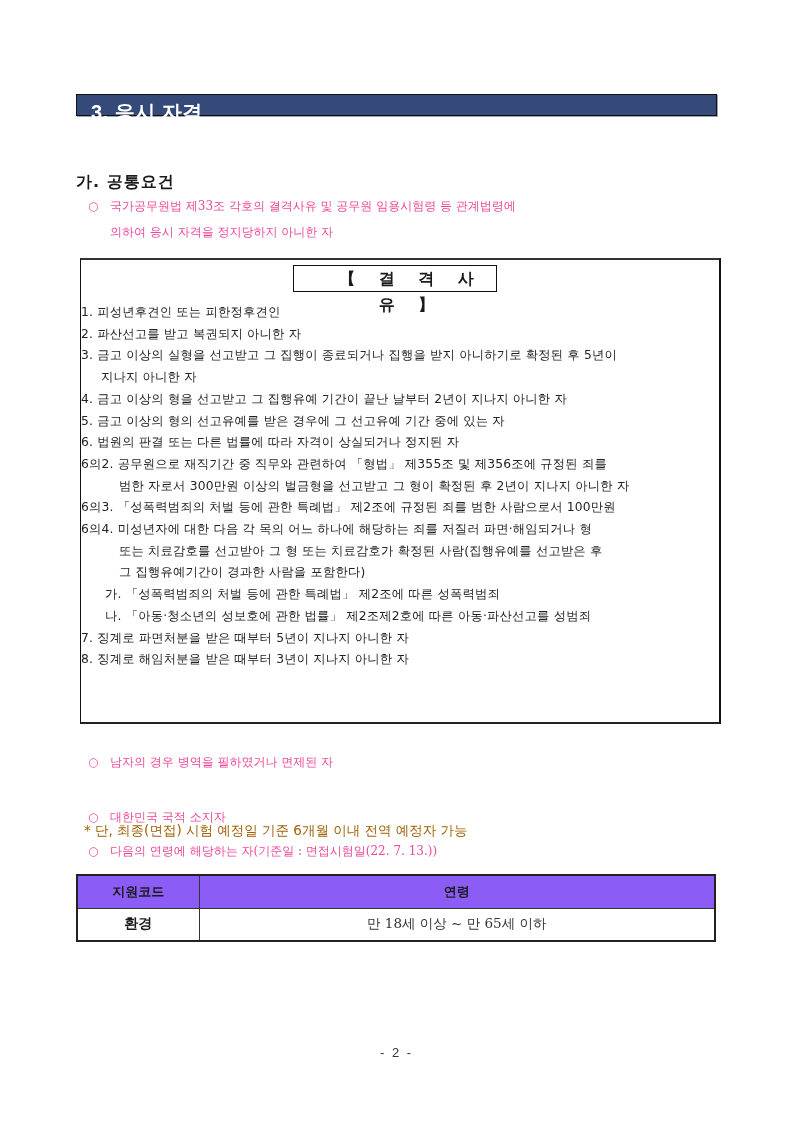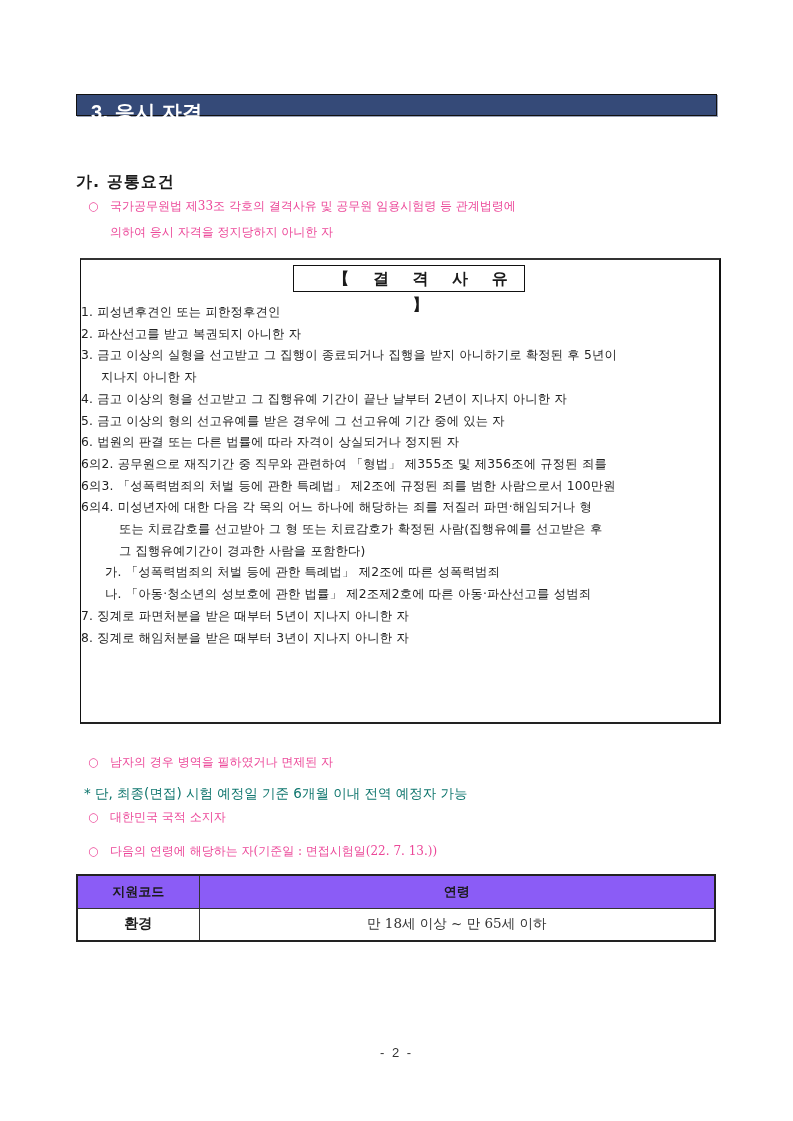--- a/index.html
+++ b/index.html
@@ -25,38 +25,38 @@
       font-family: "DejaVu Serif", serif; font-size: 12px; line-height: 26px; color: #ec4899;
     }
     .bullet-para .mark { display: inline-block; width: 22px; }
     .bullet-para .cont { padding-left: 22px; display: block; }
 
     .reasons-box {
       position: absolute; left: 80px; top: 258px; width: 641px; height: 466px;
       border-top: 2px solid #333; border-left: 1px solid #111; border-right: 2px solid #111; border-bottom: 2px solid #222;
     }
     .reasons-title {
-      position: absolute; left: 212px; top: 5px; width: 232px; height: 27px;
+      position: absolute; left: 212px; top: 5px; width: 204px; height: 27px;
       border: 1px solid #111; text-align: center; font-weight: bold; font-size: 16px; line-height: 26px; letter-spacing: 9px;
       font-family: "DejaVu Sans", sans-serif;
       padding-left: 32px;
     }
     .reasons-list {
       position: absolute; left: 0; top: 42px; width: 100%;
       font-family: "DejaVu Sans", sans-serif; font-size: 12.3px; line-height: 21.7px; color: #222;
     }
     .reasons-list .line { white-space: nowrap; letter-spacing: 0.2px; }
     .reasons-list .ind1 { padding-left: 20px; }
     .reasons-list .ind2 { padding-left: 38px; }
     .reasons-list .ind3 { padding-left: 56px; }
     .reasons-list .sub { padding-left: 24px; }
 
     .note {
-      position: absolute; left: 84px; top: 785px;
-      font-family: "DejaVu Sans", sans-serif; font-size: 13.5px; color: #0f766e;
+      position: absolute; left: 84px; top: 822px;
+      font-family: "DejaVu Sans", sans-serif; font-size: 13.5px; color: #a16207;
     }
 
     .age-table {
       position: absolute; left: 76px; top: 874px; width: 640px; border-collapse: collapse;
       border-top: 2px solid #222; border-bottom: 2px solid #222; border-left: 2px solid #222; border-right: 2px solid #222;
     }
     .age-table th, .age-table td { border: 1px solid #333; height: 33px; text-align: center; }
     .age-table th { background: #8b5cf6; font-weight: bold; font-size: 13px; font-family: "DejaVu Sans", sans-serif; }
     .age-table td.code { font-weight: bold; font-size: 14px; font-family: "DejaVu Sans", sans-serif; }
     .age-table td.age { font-family: "DejaVu Serif", serif; font-size: 13.5px; color: #333; }
@@ -85,20 +85,21 @@
   <div class="reasons-title">【 결 격 사 유 】</div>
   <div class="reasons-list">
     <div class="line">1. 피성년후견인 또는 피한정후견인</div>
     <div class="line">2. 파산선고를 받고 복권되지 아니한 자</div>
     <div class="line">3. 금고 이상의 실형을 선고받고 그 집행이 종료되거나 집행을 받지 아니하기로 확정된 후 5년이</div>
     <div class="line ind1">지나지 아니한 자</div>
     <div class="line">4. 금고 이상의 형을 선고받고 그 집행유예 기간이 끝난 날부터 2년이 지나지 아니한 자</div>
     <div class="line">5. 금고 이상의 형의 선고유예를 받은 경우에 그 선고유예 기간 중에 있는 자</div>
     <div class="line">6. 법원의 판결 또는 다른 법률에 따라 자격이 상실되거나 정지된 자</div>
     <div class="line">6의2. 공무원으로 재직기간 중 직무와 관련하여 「형법」 제355조 및 제356조에 규정된 죄를</div>
+    <div class="line ind2">범한 자로서 300만원 이상의 벌금형을 선고받고 그 형이 확정된 후 2년이 지나지 아니한 자</div>
     <div class="line">6의3. 「성폭력범죄의 처벌 등에 관한 특례법」 제2조에 규정된 죄를 범한 사람으로서 100만원</div>
     <div class="line">6의4. 미성년자에 대한 다음 각 목의 어느 하나에 해당하는 죄를 저질러 파면·해임되거나 형</div>
     <div class="line ind2">또는 치료감호를 선고받아 그 형 또는 치료감호가 확정된 사람(집행유예를 선고받은 후</div>
     <div class="line ind2">그 집행유예기간이 경과한 사람을 포함한다)</div>
     <div class="line sub">가. 「성폭력범죄의 처벌 등에 관한 특례법」 제2조에 따른 성폭력범죄</div>
     <div class="line sub">나. 「아동·청소년의 성보호에 관한 법률」 제2조제2호에 따른 아동·파산선고를 성범죄</div>
     <div class="line">7. 징계로 파면처분을 받은 때부터 5년이 지나지 아니한 자</div>
     <div class="line">8. 징계로 해임처분을 받은 때부터 3년이 지나지 아니한 자</div>
   </div>
 </div>

